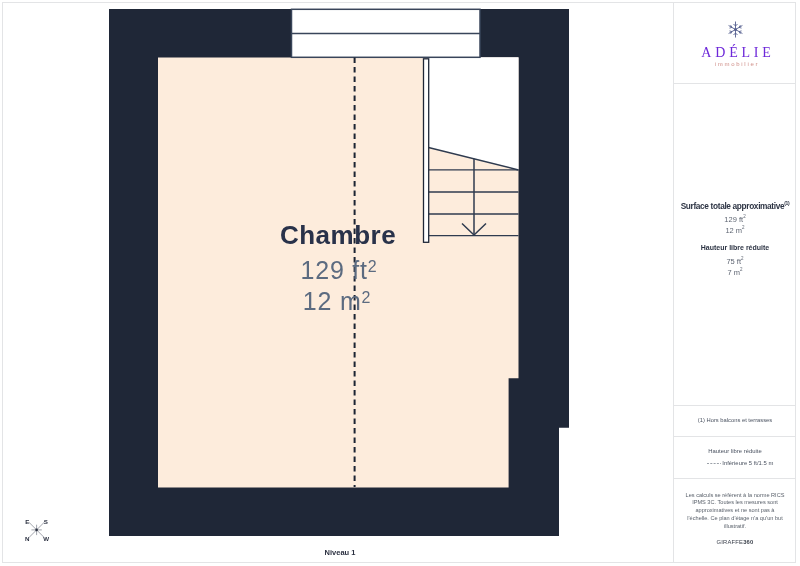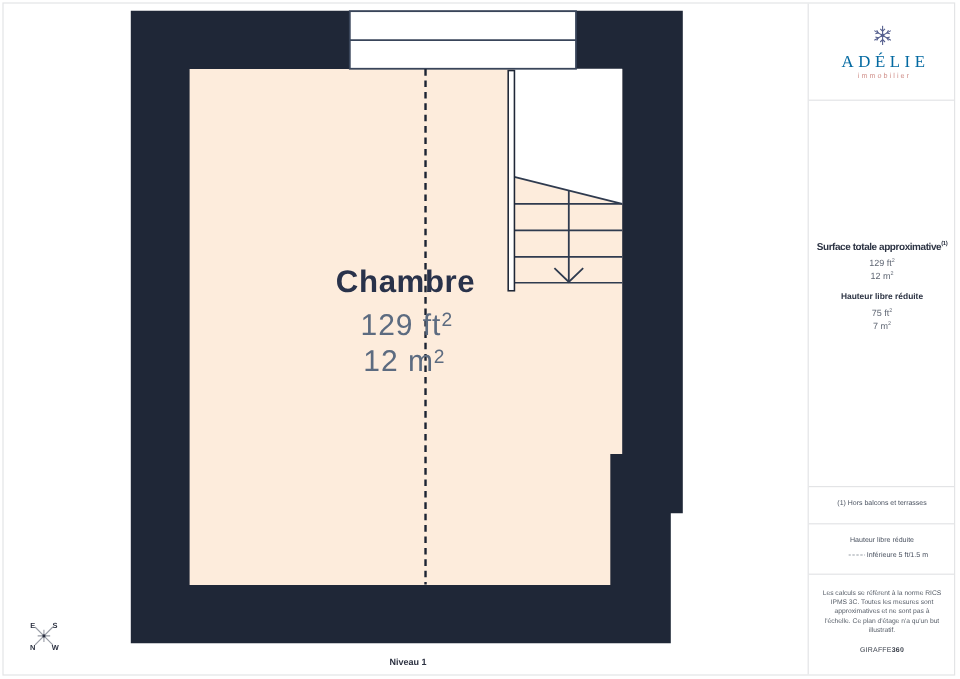--- a/index.html
+++ b/index.html
@@ -79,21 +79,21 @@
         <path d="M-2 5.5 L0 3.5 L2 5.5"></path>
         <path d="M-6 -1.4 L-3.6 -2.1 L-4.9 -4.3"></path>
         <path d="M6 1.4 L3.6 2.1 L4.9 4.3"></path>
         <path d="M-6 1.4 L-3.6 2.1 L-4.9 4.3"></path>
         <path d="M6 -1.4 L3.6 -2.1 L4.9 -4.3"></path>
       </g>
       <circle cx="0" cy="0" r="1.5" fill="#555f8e"></circle>
     </svg>
   </div>
 
-  <div class="side" style="top:45px;font-family:'Liberation Serif',serif;font-size:14px;letter-spacing:3.8px;color:#0369a1;padding-left:3px;">ADÉLIE</div>
+  <div class="side" style="top:45px;font-family:'Liberation Serif',serif;font-size:14px;letter-spacing:3.8px;color:#6d28d9;padding-left:3px;">ADÉLIE</div>
 
   <div class="side" style="top:61px;font-size:6px;letter-spacing:1.7px;color:#d0908a;padding-left:2px;">immobilier</div>
 
   <div class="abs" style="left:674px;top:83px;width:121px;height:1px;background:#e3e4e6;"></div>
 
   <div class="side" style="top:199.5px;font-size:8.3px;letter-spacing:-0.35px;font-weight:bold;color:#2d3444;white-space:nowrap;">Surface totale approximative<sup style="font-size:5px;">(1)</sup></div>
 
   <div class="side" style="top:214px;font-size:7.5px;color:#5f6673;">129 ft<sup style="font-size:4.5px;">2</sup></div>
 
   <div class="side" style="top:225.2px;font-size:7.5px;color:#5f6673;">12 m<sup style="font-size:4.5px;">2</sup></div>

